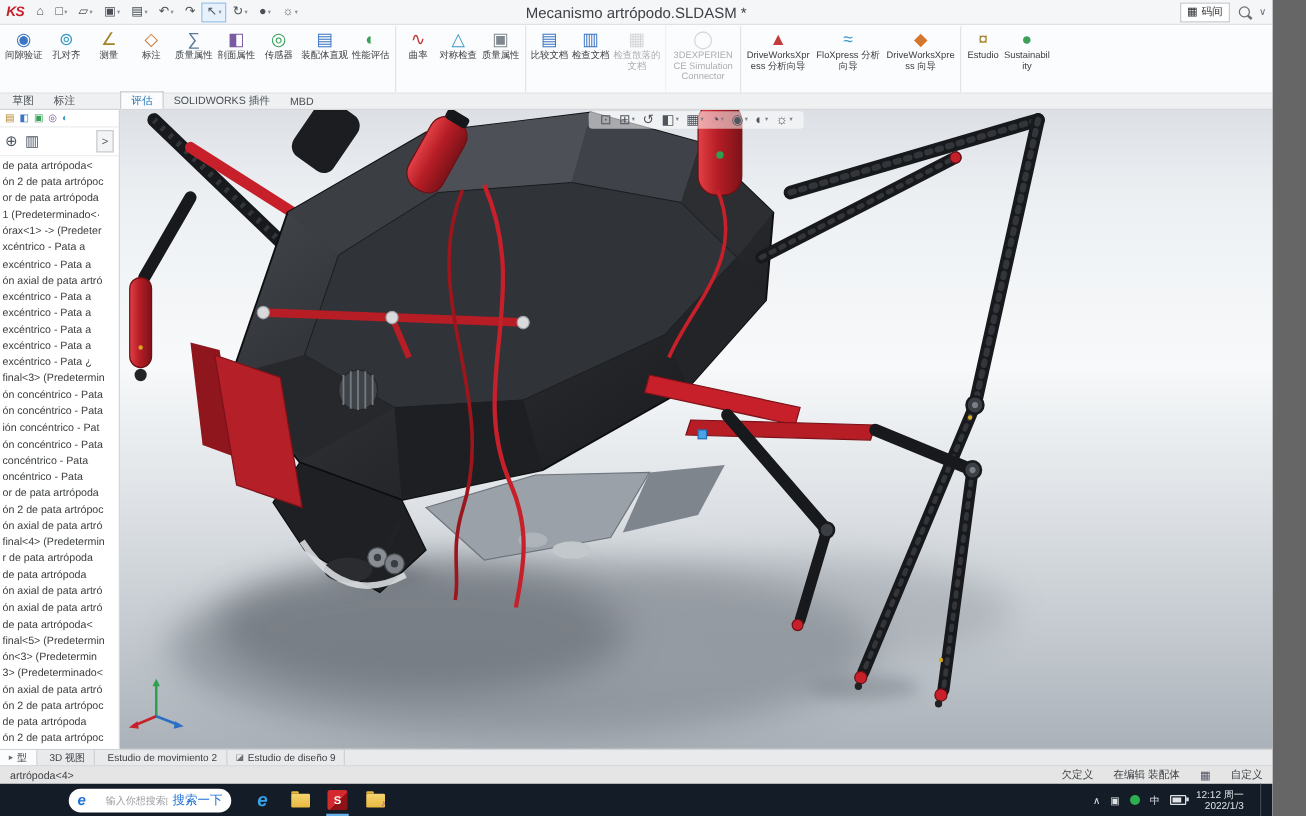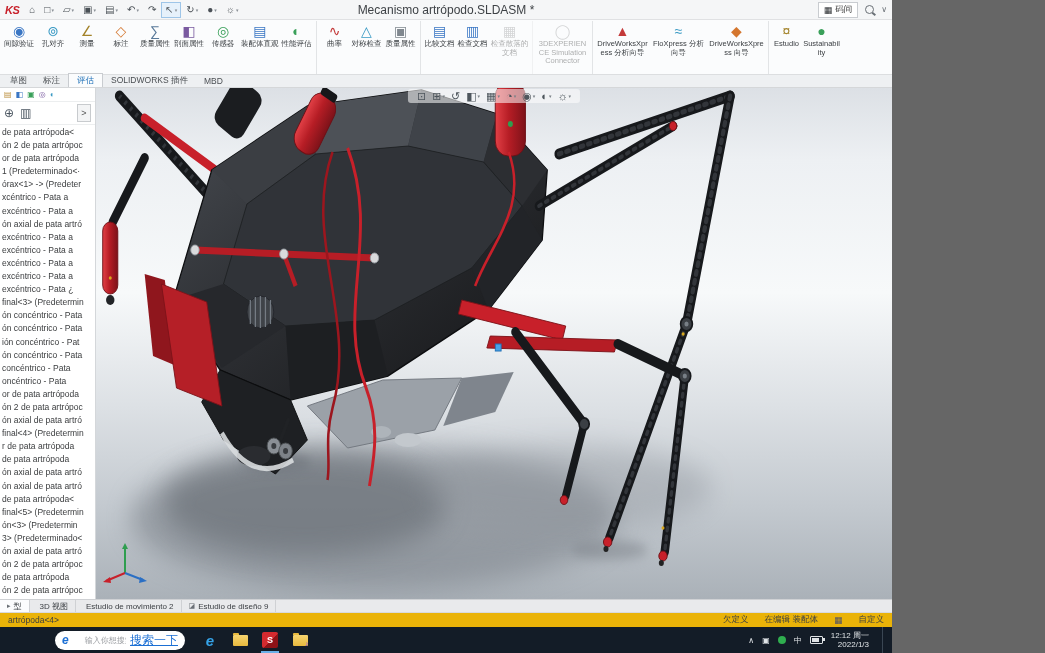--- a/index.html
+++ b/index.html
@@ -1,16 +1,16 @@
 <!DOCTYPE html>
 <html><head>
 <meta charset="utf-8">
 <style>
   html,body{margin:0;padding:0;background:#666;}
-  .app{position:relative;width:892px;height:653px;overflow:hidden;background:#fff;
+  .app{position:relative;width:1018px;height:653px;overflow:hidden;background:#fff;
        font-family:"Liberation Sans","DejaVu Sans",sans-serif;-webkit-font-smoothing:antialiased;}
 
   
   .titlebar{height:20px;background:#f5f6f7;border-bottom:1px solid #e0e1e3;display:flex;align-items:center;
             padding:0 5px;box-sizing:border-box;position:relative;}
   .logo{color:#c8202a;font-weight:bold;font-style:italic;font-size:11px;margin-right:6px;letter-spacing:-.5px;}
   .qicons{display:flex;align-items:center;gap:1px;}
   .qicon{font-size:10px;line-height:10px;color:#4a5056;padding:2px 3px;display:flex;align-items:center;border:1px solid transparent;}
   .qicon.has-caret::after{content:"▾";font-size:5px;color:#8a9096;margin-left:1px;}
   .qicon.active{border:1px solid #9ec5e8;background:#e6f1fb;}
@@ -31,21 +31,21 @@
   .rbtn.wide{min-width:48px;max-width:58px;}
   .rbtn.sep{border-left:1px solid #e2e4e6;margin-left:2px;padding-left:4px;}
   .rbtn.disabled{opacity:.42;filter:grayscale(.8);}
   .ricon{font-size:14px;line-height:15px;}
   .rlabel{font-size:7.5px;line-height:8.5px;color:#3a3e42;text-align:center;word-break:break-all;}
 
   
   .tabrow{height:13px;background:#eef0f2;border-bottom:1px solid #d5d7d9;display:flex;align-items:flex-end;
           padding-left:2px;font-size:8.5px;box-sizing:border-box;}
   .tab{padding:0 8px;height:13px;display:flex;align-items:center;color:#4a4e52;white-space:nowrap;}
-  .tab.active{background:#fbfcfd;border:1px solid #c9ccd0;border-bottom:none;color:#1d6fb8;}
+  .tab.active{background:#fbfcfd;border:1px solid #c9ccd0;border-bottom:none;color:#1d6fb8;margin-left:28px;}
 
   
   .main{display:flex;height:511px;}
   .leftpanel{width:96px;min-width:96px;background:#fff;border-right:1px solid #d4d7da;display:flex;
              flex-direction:column;box-sizing:border-box;}
   .treebar1{height:13px;display:flex;gap:4px;align-items:center;padding:0 4px;border-bottom:1px solid #eceeef;font-size:8px;}
   .treebar2{height:22px;display:flex;gap:6px;align-items:center;padding:0 4px;border-bottom:1px solid #eceeef;
             font-size:12px;color:#4a5560;}
   .tchev{margin-left:auto;font-size:9px;color:#555;border:1px solid #c8cbce;background:#f3f4f5;width:12px;height:16px;
          display:flex;align-items:center;justify-content:center;}
@@ -61,32 +61,32 @@
   .hudicon.has-caret::after{content:"▾";font-size:5px;color:#7a8187;margin-left:1px;}
   .triad{position:absolute;left:6px;bottom:14px;}
 
   
   .doctabs{height:13px;background:#e9eaec;border-top:1px solid #cfd1d4;display:flex;align-items:center;
            font-size:8px;color:#3a3e42;box-sizing:border-box;}
   .dtab{padding:0 7px;border-right:1px solid #cfd1d4;height:100%;display:flex;align-items:center;gap:3px;white-space:nowrap;}
   .dtab.active{background:#fbfcfd;}
   .dtab .dicon{font-size:7px;color:#6b7076;}
 
-  .statusbar{height:15px;background:#eab308;border-top:1px solid #d8dadd;display:flex;align-items:center;
+  .statusbar{height:15px;background:#e5e5e5;border-top:1px solid #d8dadd;display:flex;align-items:center;
              font-size:8.5px;color:#3a3e42;padding:0 8px;gap:16px;box-sizing:border-box;}
   .sb-left{margin-right:auto;}
   .sb-icon{font-size:9px;color:#556;}
 
   
   .taskbar{height:26px;background:#131c27;display:flex;align-items:center;color:#e6e9ec;box-sizing:border-box;}
   .searchpill{margin-left:55px;width:130px;height:19px;background:#fff;border-radius:10px;display:flex;
               align-items:center;padding:0 7px;gap:4px;box-sizing:border-box;}
   .edge-e{color:#1b6fd4;font-weight:bold;font-style:italic;font-size:12px;line-height:12px;}
   .search-ph{color:#9a9da1;font-size:8px;flex:1;white-space:nowrap;overflow:hidden;padding-left:12px;}
-  .search-btn{color:#1b6fd4;font-size:12px;white-space:nowrap;text-decoration:underline;}
+  .search-btn{color:#1b6fd4;font-size:10px;white-space:nowrap;}
   .tapps{display:flex;margin-left:12px;gap:4px;}
   .tapp{width:26px;height:26px;display:flex;align-items:center;justify-content:center;position:relative;}
   .tapp.active::after{content:"";position:absolute;bottom:0;left:4px;right:4px;height:2px;background:#6ab0e8;}
   .edge-big{color:#35a3e8;font-weight:bold;font-style:italic;font-size:15px;}
   .folder{width:15px;height:11px;background:linear-gradient(#f6d470,#e8b93e);border-radius:1px;position:relative;}
   .folder::before{content:"";position:absolute;top:-2px;left:0;width:6px;height:2px;background:#e8b93e;border-radius:1px 1px 0 0;}
   .note{position:absolute;right:-1px;bottom:-1px;font-size:7px;color:#8a4ae0;}
   .swapp{width:16px;height:16px;background:linear-gradient(135deg,#d42a2f 55%,#8f1217 55%);border-radius:2px;
          display:flex;align-items:center;justify-content:center;color:#fff;font-size:9px;font-weight:bold;}
   .tray{margin-left:auto;display:flex;align-items:center;gap:8px;padding-right:4px;font-size:8px;color:#dfe3e6;}

